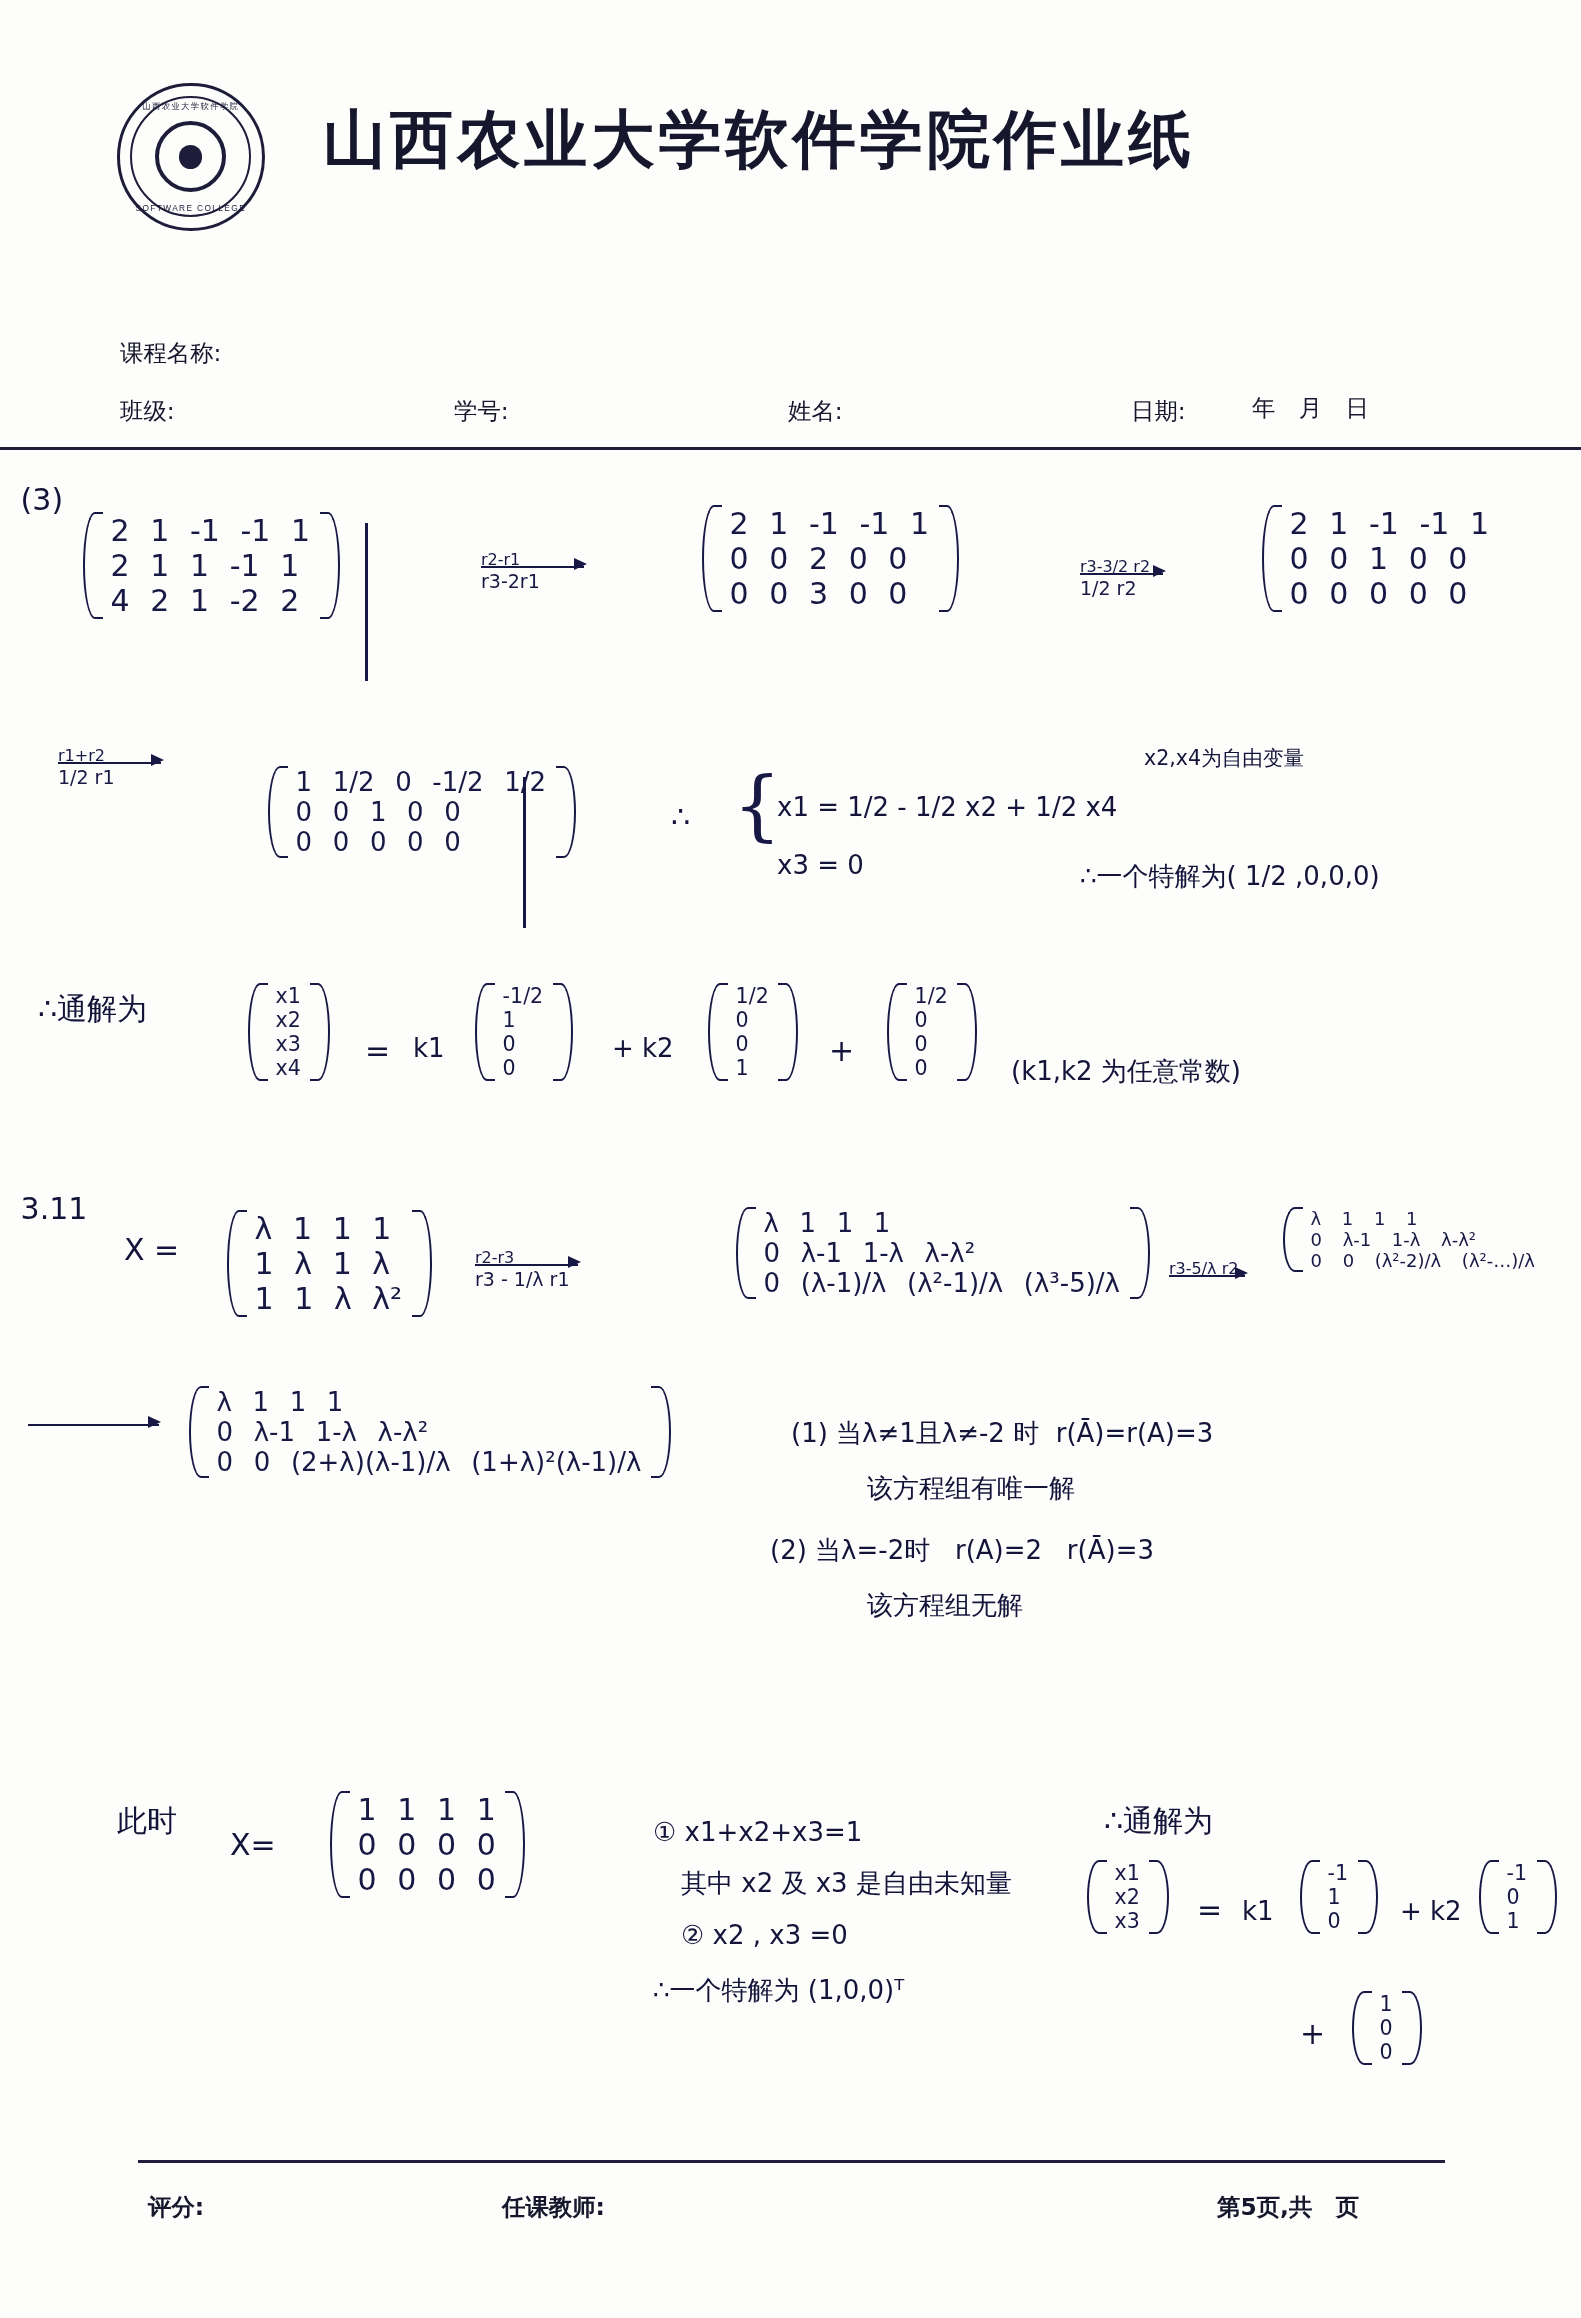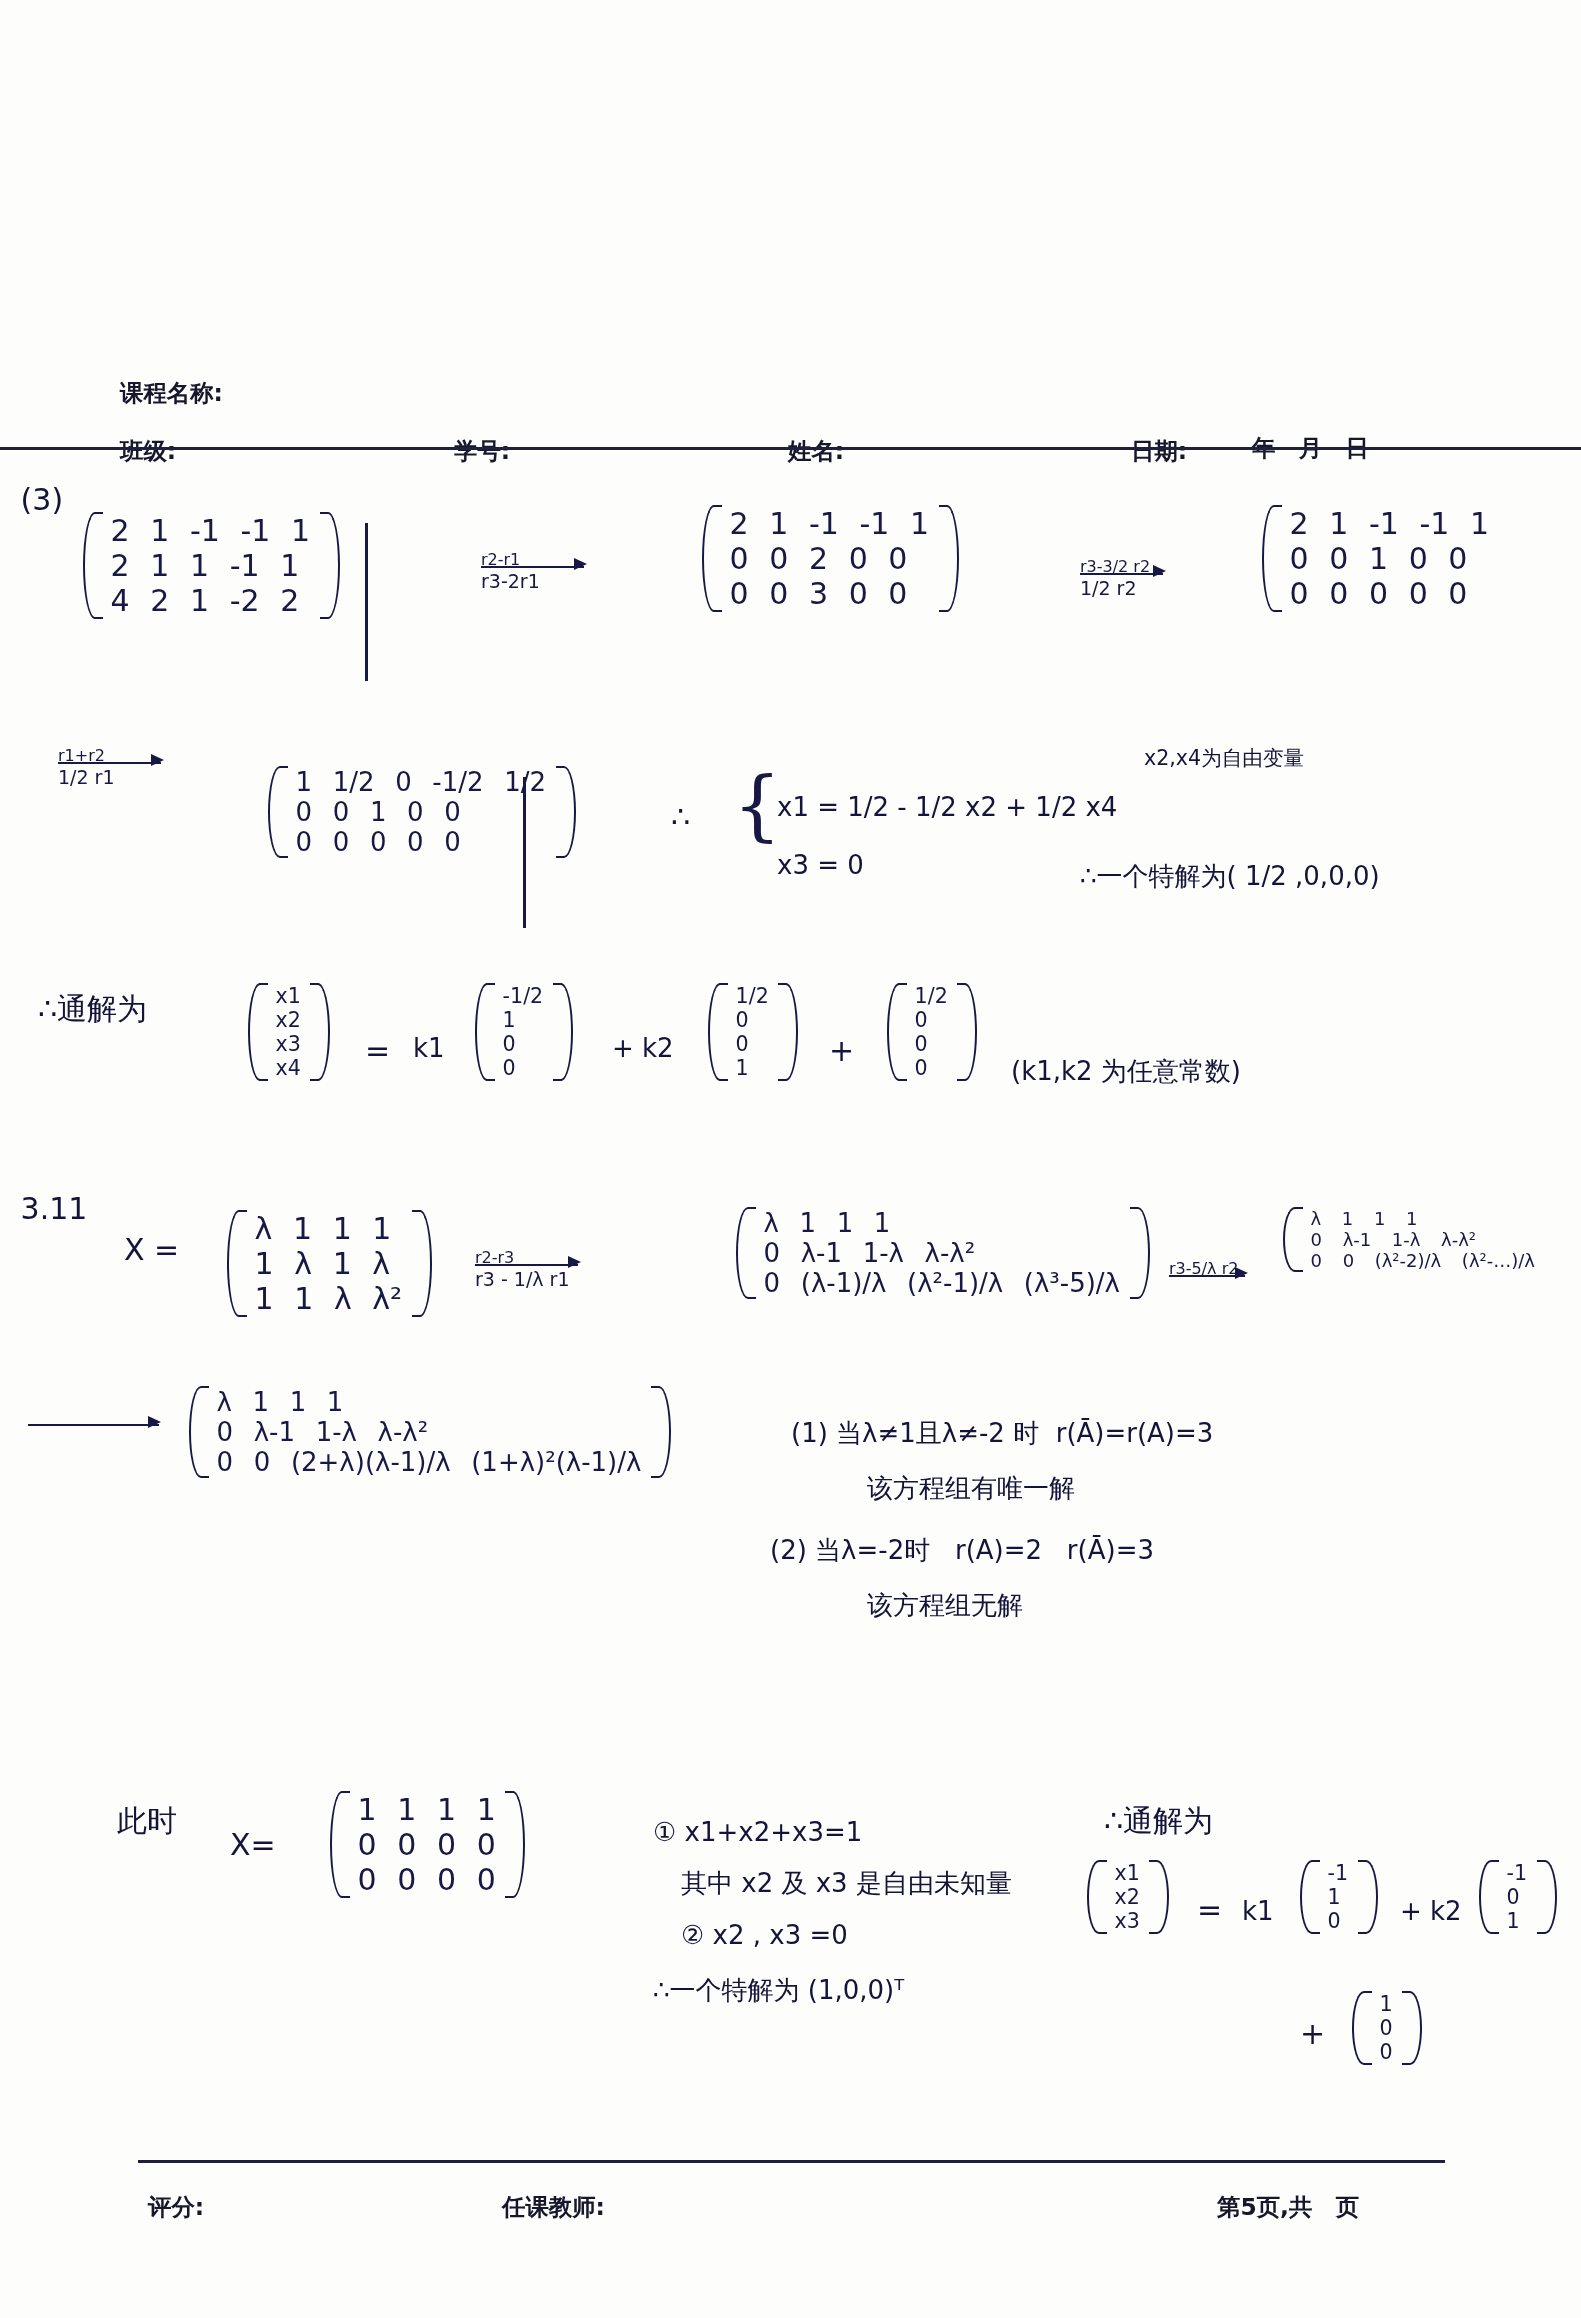--- a/index.html
+++ b/index.html
@@ -87,23 +87,22 @@
     font-weight: bold;
     letter-spacing: 4.1px;
     color: #16162c;
     white-space: nowrap;
   }
   
   .formline {
     position: absolute;
     font-family: "DejaVu Sans", sans-serif;
     font-size: 23.4px;
-    font-weight: bold;
+    font-weight: normal;
     color: #16162c;
-    margin-top: 40px;
   }
   .rule {
     position: absolute;
     background: #20203c;
     height: 2.8px;
   }
   
   .hw {
     position: absolute;
     font-family: "DejaVu Sans", sans-serif;
@@ -212,20 +211,32 @@
     position: absolute;
     width: 2.8px;
     background: #181845;
   }
 </style>
 </head>
 <body>
 
 <div class="page">
 
+  <div class="header">
+    <div class="logo">
+      <div class="ring2">
+        <span class="arc-text">山西农业大学软件学院</span>
+        <div class="ring3">
+            <div class="dot"></div>
+          </div>
+        <span class="arc-text bottom">SOFTWARE COLLEGE</span>
+      </div>
+    </div>
+    <div class="doc-title">山西农业大学软件学院作业纸</div>
+  </div>
 
   <div class="formline" style="left:120px; top:337px;">课程名称:</div>
   <div class="formline" style="left:120px; top:395px;">班级:</div>
   <div class="formline" style="left:454px; top:395px;">学号:</div>
   <div class="formline" style="left:788px; top:395px;">姓名:</div>
   <div class="formline" style="left:1131px; top:395px;">日期:</div>
   <div class="formline" style="left:1252px; top:392px;">年　月　日</div>
   <div class="rule" style="left:0px; top:447px; width:1582px;"></div>
 
   <div class="hw big" style="left:20.6px; top:481px;">(3)</div>

